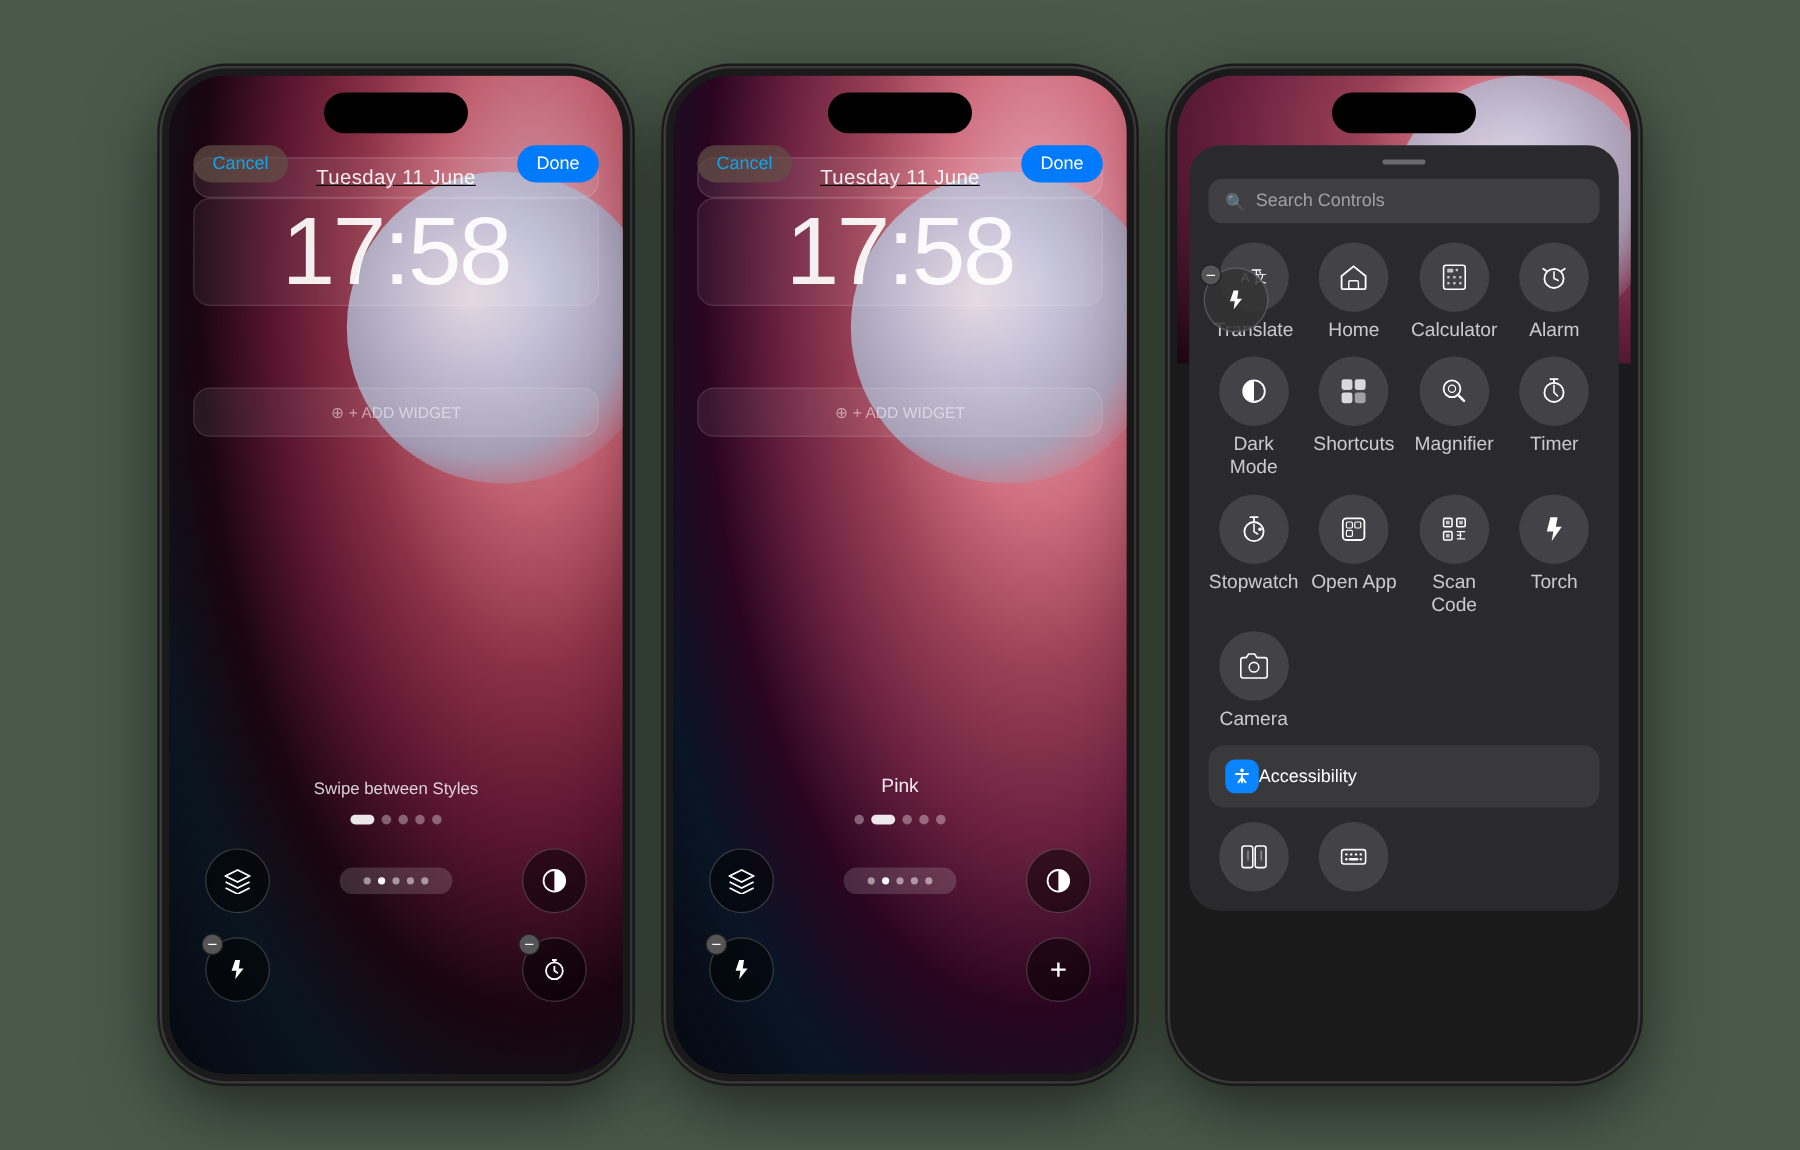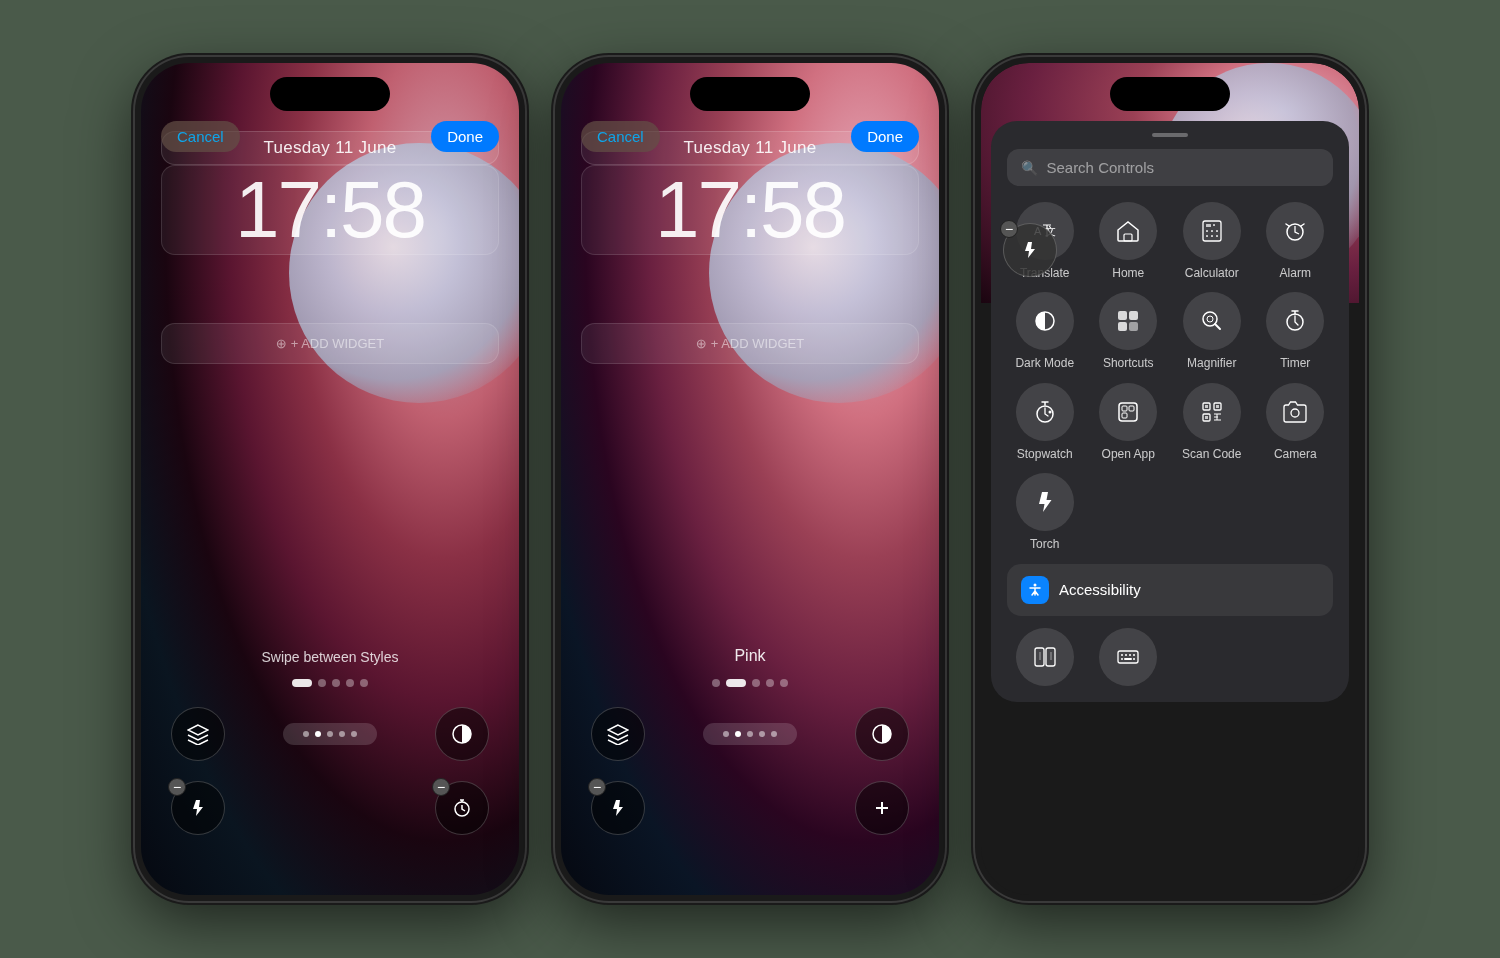--- a/index.html
+++ b/index.html
@@ -96,20 +96,21 @@
     }
     .date-widget {
       position: absolute;
       top: 68px;
       left: 20px; right: 20px;
       background: rgba(255,255,255,0.08);
       border-radius: 14px;
       padding: 6px 0;
       text-align: center;
       border: 1px solid rgba(255,255,255,0.15);
+      text-decoration: underline;
     }
     .date-text {
       color: rgba(255,255,255,0.9);
       font-size: 17px;
       font-weight: 400;
       letter-spacing: 0.3px;
     }
     .time-widget {
       position: absolute;
       top: 102px;
@@ -319,32 +320,31 @@
       border-radius: 50%;
       background: rgba(255,255,255,0.12);
       display: flex;
       align-items: center;
       justify-content: center;
       font-size: 24px;
       color: white;
     }
     .control-label {
       color: rgba(255,255,255,0.75);
-      font-size: 12px;
+      font-size: 16px;
       text-align: center;
       line-height: 1.2;
     }
     .accessibility-section {
       margin-top: 12px;
       background: rgba(255,255,255,0.07);
       border-radius: 14px;
       padding: 12px 14px;
       display: flex;
       align-items: center;
-      gap: 10px;
     }
     .accessibility-icon {
       width: 28px; height: 28px;
       border-radius: 8px;
       background: #0A84FF;
       display: flex;
       align-items: center;
       justify-content: center;
       color: white;
       font-size: 16px;
@@ -667,35 +667,35 @@
                 <rect x="17" y="6" width="3" height="3" fill="white" opacity="0.7"></rect>
                 <rect x="6" y="17" width="3" height="3" fill="white" opacity="0.7"></rect>
                 <path d="M15 15h7M15 18h4M15 21h7M18 15v6" stroke="white" stroke-width="1"></path>
               </svg>
             </div>
             <span class="control-label">Scan Code</span>
           </div>
 
           <div class="control-item">
             <div class="control-icon-circle">
+              <svg width="24" height="24" viewBox="0 0 24 24" fill="white">
+                <path d="M9 2h6l-1.5 8h5L10 22l1.5-8H6L9 2z"></path>
+              </svg>
+            </div>
+            <span class="control-label">Torch</span>
+          </div>
+
+          <div class="control-item">
+            <div class="control-icon-circle">
               <svg width="28" height="28" viewBox="0 0 28 28" fill="none">
                 <path d="M3 9a2 2 0 012-2h2.5l2-3h5l2 3H23a2 2 0 012 2v13a2 2 0 01-2 2H5a2 2 0 01-2-2V9z" stroke="white" stroke-width="1.3" fill="none"></path>
                 <circle cx="14" cy="15" r="4" stroke="white" stroke-width="1.3"></circle>
               </svg>
             </div>
             <span class="control-label">Camera</span>
-          </div>
-
-          <div class="control-item">
-            <div class="control-icon-circle">
-              <svg width="24" height="24" viewBox="0 0 24 24" fill="white">
-                <path d="M9 2h6l-1.5 8h5L10 22l1.5-8H6L9 2z"></path>
-              </svg>
-            </div>
-            <span class="control-label">Torch</span>
           </div>
         </div>
 
         <div class="accessibility-section">
           <div class="accessibility-icon">
             <svg width="16" height="16" viewBox="0 0 16 16" fill="white">
               <circle cx="8" cy="3" r="1.5" fill="white"></circle>
               <path d="M3 6h10M8 6v7M5 13l3-4 3 4" stroke="white" stroke-width="1.5" fill="none" stroke-linecap="round"></path>
             </svg>
           </div>

